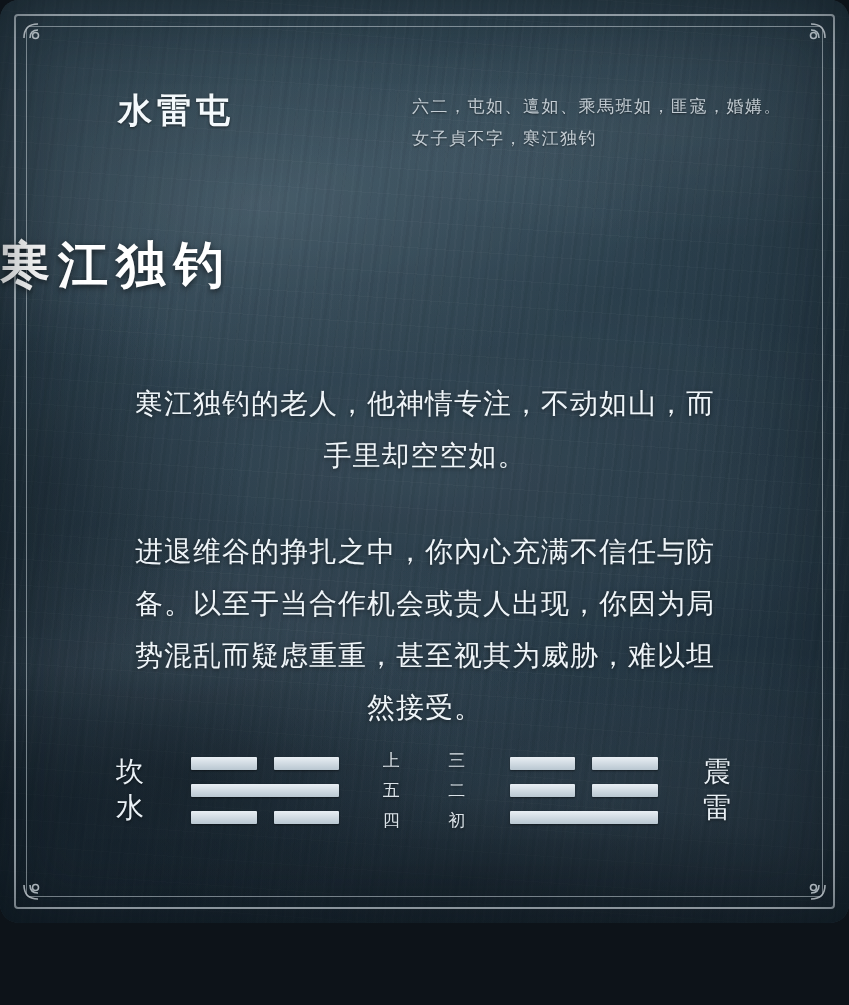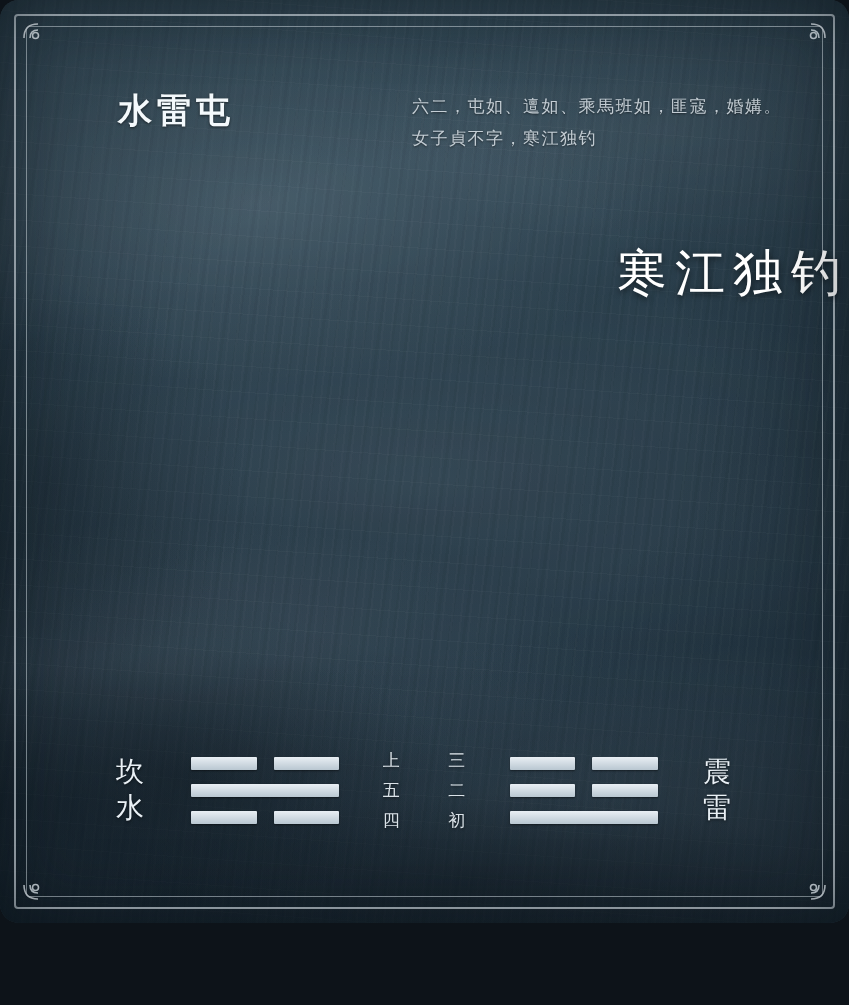--- a/index.html
+++ b/index.html
@@ -121,25 +121,25 @@
     letter-spacing: 1.5px;
     color: rgba(232,240,246,0.80);
     text-shadow: 0 1px 2px rgba(0,0,0,0.5);
     font-family: "DejaVu Serif", "Liberation Serif", serif;
   }
 
   .title {
     position: absolute;
     left: 0;
     right: 0;
-    top: 240px;
-    text-align: right;
+    top: 232px;
+    text-align: left;
     font-size: 50px;
     letter-spacing: 8px;
-    font-weight: 400;
+    font-weight: 700;
     color: #ffffff;
     text-shadow: 0 2px 6px rgba(0,0,0,0.6);
     font-family: "DejaVu Serif", "Liberation Serif", serif;
   }
 
   .body-text {
     position: absolute;
     left: 128px;
     width: 594px;
     top: 378px;
@@ -258,20 +258,24 @@
   </div>
 
   <div class="content">
 
     <div class="hex-name">水雷屯</div>
 
     <div class="yao-text">六二，屯如、邅如、乘馬班如，匪寇，婚媾。女子貞不字，寒江独钓</div>
 
     <div class="title">寒江独钓</div>
 
+    <div class="body-text">
+      <p>寒江独钓的老人，他神情专注，不动如山，而手里却空空如。</p>
+      <p>进退维谷的挣扎之中，你內心充满不信任与防备。以至于当合作机会或贵人出现，你因为局势混乱而疑虑重重，甚至视其为威胁，难以坦然接受。</p>
+    </div>
 
     <div class="trigrams">
 
       <div class="tg-label">
         <div>坎</div>
         <div>水</div>
       </div>
 
       <div class="lines">
         <div class="line yin">

